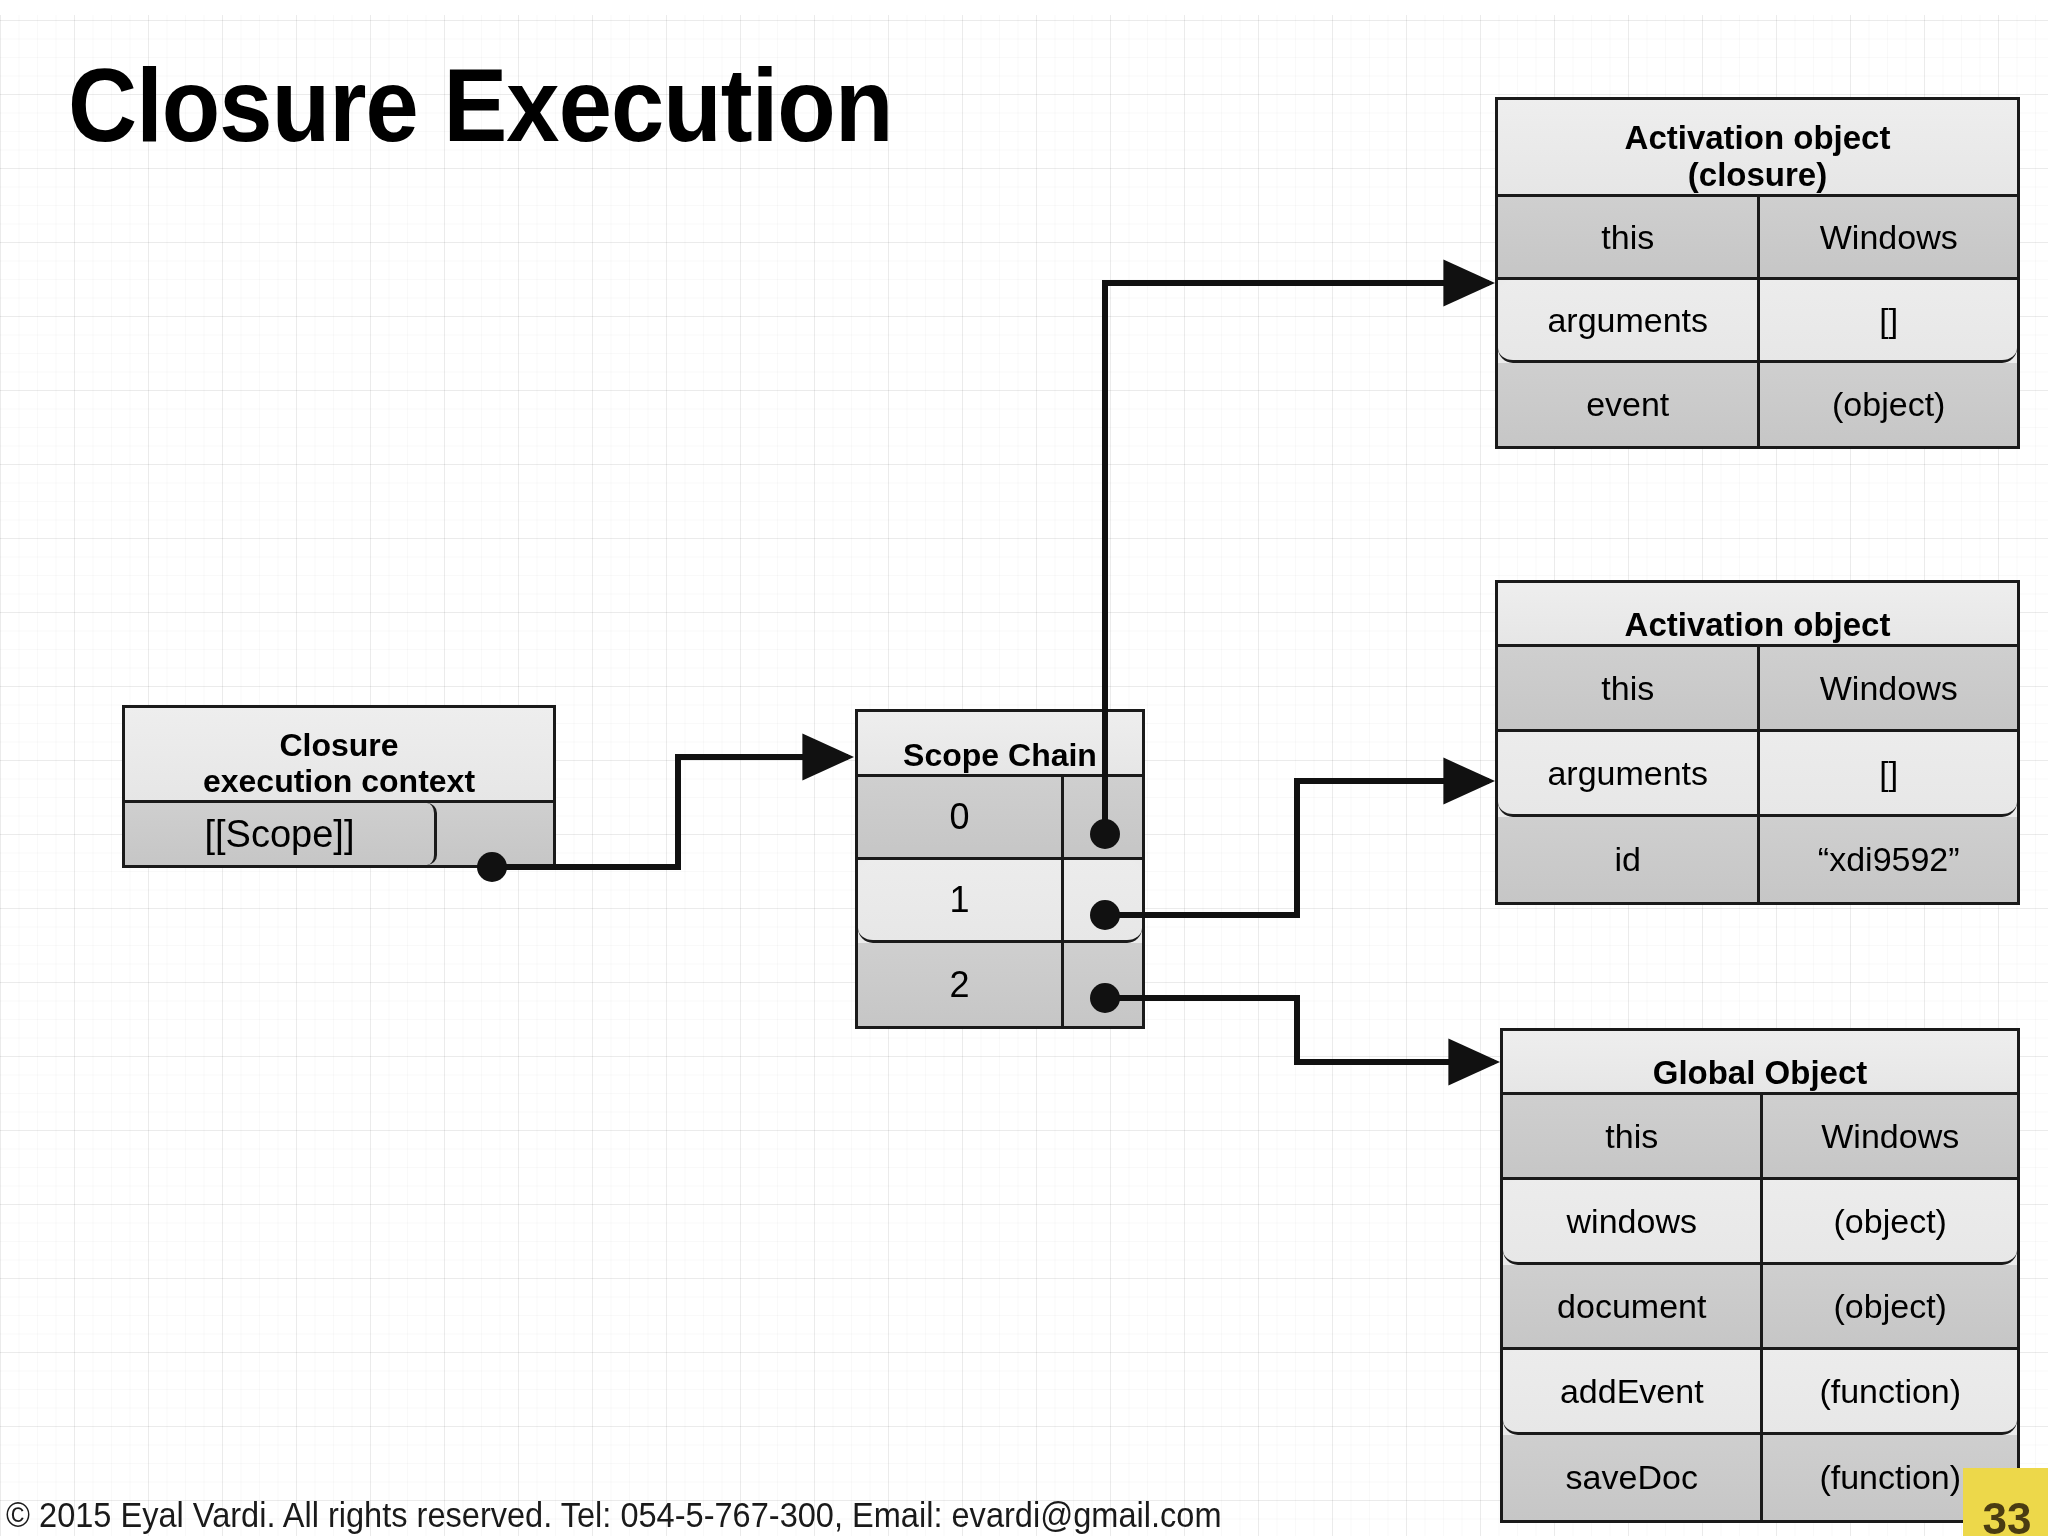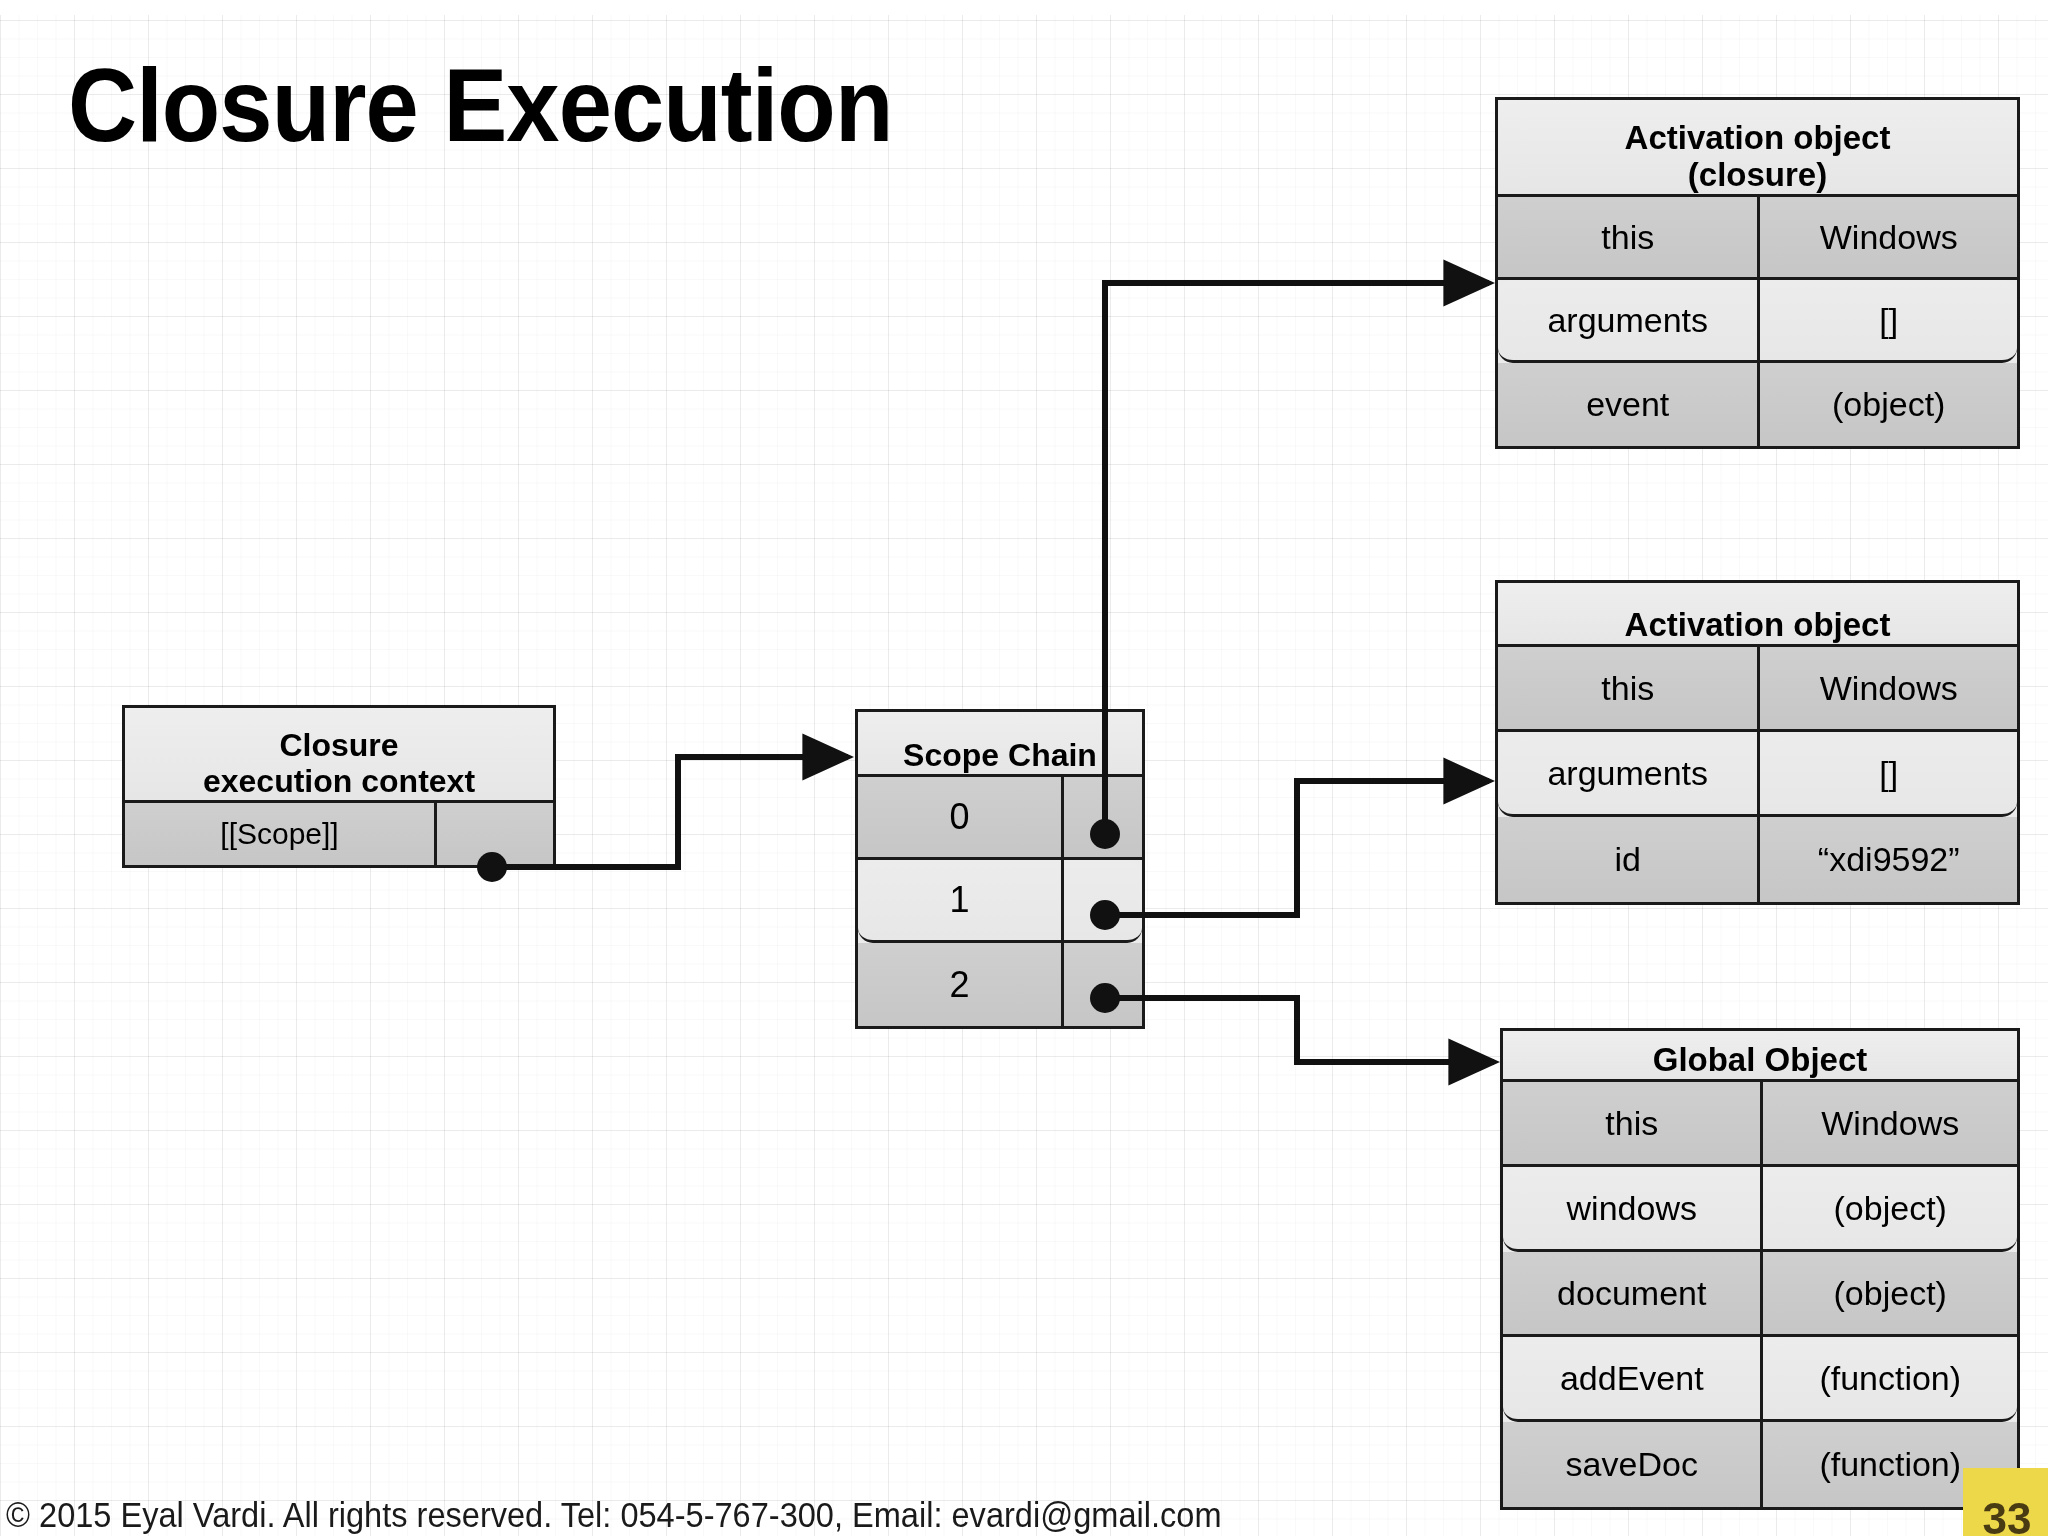--- a/index.html
+++ b/index.html
@@ -81,30 +81,30 @@
   #tbl-closure-ao .cell.v{width:258px;}
 
   #tbl-ao{ left:1495px; top:565px; width:525px; }
   #tbl-ao .hdr{height:64px;font-size:33px;}
   #tbl-ao .row{height:85px;}
   #tbl-ao .cell{font-size:34px;}
   #tbl-ao .cell.k{width:264px;}
   #tbl-ao .cell.v{width:258px;}
 
   #tbl-global{ left:1500px; top:1013px; width:520px; }
-  #tbl-global .hdr{height:51px;font-size:33px;}
+  #tbl-global .hdr{height:64px;font-size:33px;}
   #tbl-global .row{height:85px;}
   #tbl-global .cell{font-size:34px;}
   #tbl-global .cell.k{width:262px;}
   #tbl-global .cell.v{width:255px;}
 
   #tbl-cec{ left:122px; top:690px; width:434px; }
   #tbl-cec .hdr{height:95px;font-size:32px;}
   #tbl-cec .row{height:62px;}
-  #tbl-cec .cell{font-size:30px;}
+  #tbl-cec .cell{font-size:38px;border-radius:10px;}
   #tbl-cec .cell.k{width:312px;}
   #tbl-cec .cell.v{width:116px;position:relative;}
 
   #tbl-scope{ left:855px; top:694px; width:290px; }
   #tbl-scope .hdr{height:65px;font-size:32px;}
   #tbl-scope .row{height:83px;}
   #tbl-scope .cell{font-size:36px;}
   #tbl-scope .cell.k{width:206px;}
   #tbl-scope .cell.v{width:78px;position:relative;}
 

